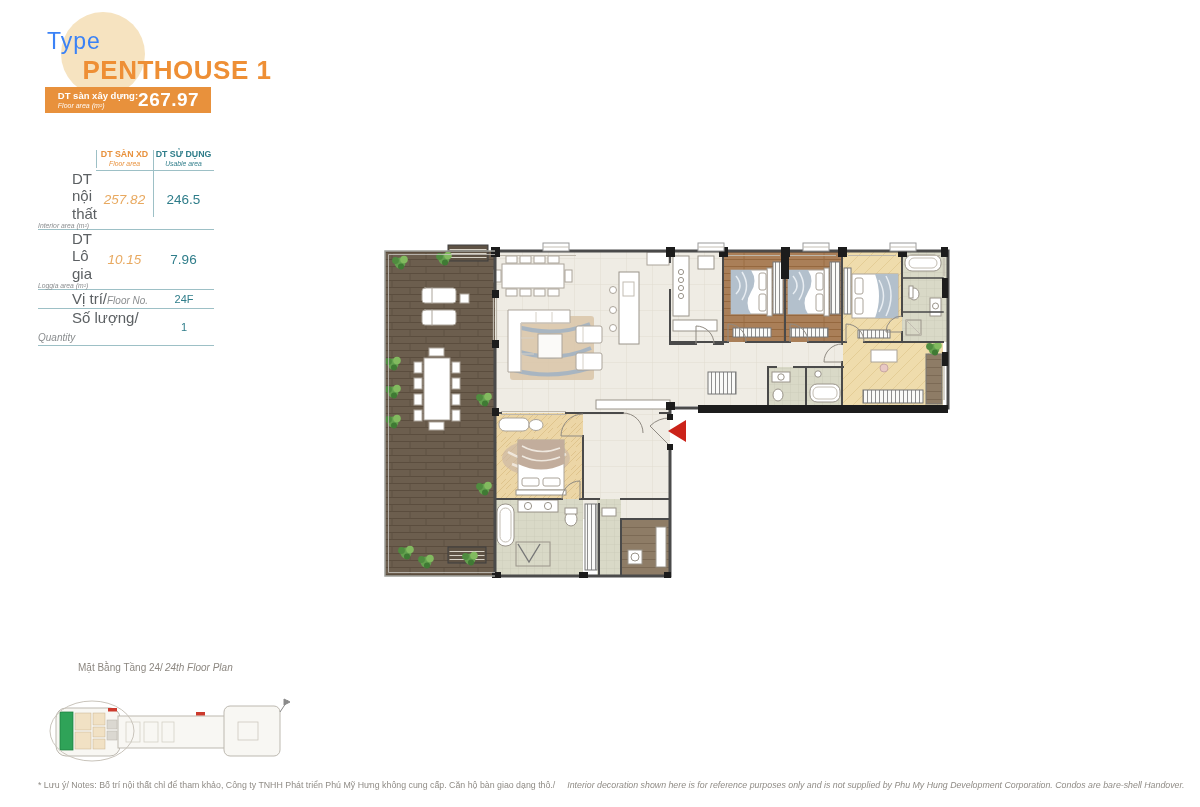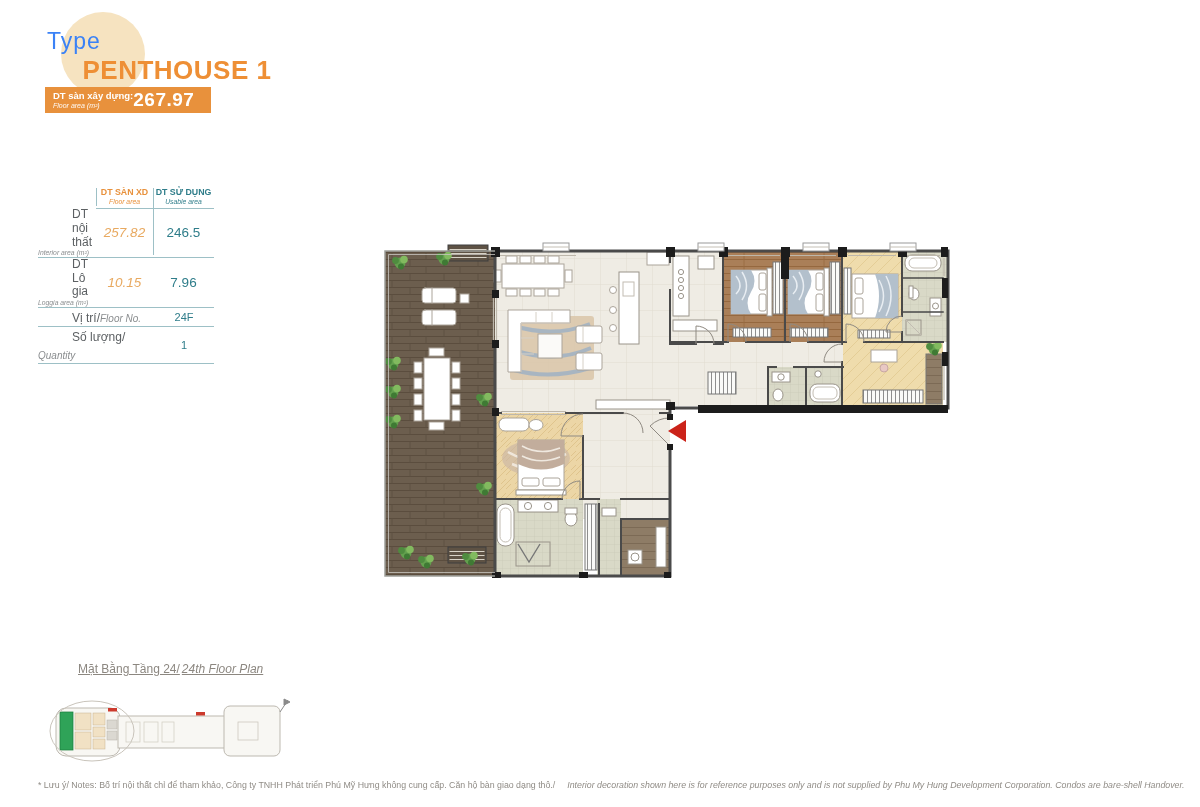--- a/index.html
+++ b/index.html
@@ -6,48 +6,48 @@
   .page{position:relative;width:1200px;height:807px;background:#ffffff;overflow:hidden;
         font-family:"Liberation Sans","DejaVu Sans",sans-serif;}
   
   .brand{position:absolute;left:47px;top:28px;width:260px;height:70px;}
   .brand-circle{position:absolute;left:14px;top:-16px;width:84px;height:84px;border-radius:50%;
                 background:#F6E3C0;}
   .brand-type{position:relative;font-size:23px;color:#3b82f6;letter-spacing:1px;}
   .brand-title{position:relative;font-size:26px;color:#EE8F35;font-weight:800;letter-spacing:.5px;text-align:center;}
   
   .banner{position:absolute;left:45px;width:166px;height:26px;display:flex;align-items:center;
-          justify-content:flex-start;padding:0 7px 0 8px;box-sizing:border-box;color:#fff;}
+          justify-content:center;padding:0 7px 0 8px;box-sizing:border-box;color:#fff;}
   .banner.b1{top:87px;background:#E8913C;}
   .banner.b2{top:116px;background:#2F7D8A;}
   .banner .vi{font-size:9.5px;font-weight:bold;line-height:1.15;}
   .banner .en{font-size:7px;font-style:italic;line-height:1.1;opacity:.95;}
   .banner .val{font-size:19px;font-weight:bold;letter-spacing:.5px;}
   
   .atable{position:absolute;left:38px;top:147px;width:176px;color:#5C6063;}
   .at-row{display:grid;grid-template-columns:58px 57px 61px;align-items:center;
           border-bottom:1px solid #9DC0C6;min-height:24px;}
   .at-row.head{border-bottom:none;min-height:23px;}
   .at-row.wide,.at-row.slim{grid-template-columns:116px 60px;}
   .at-row.slim{min-height:18px;}
   .at-h{text-align:center;}
   .at-h .h1{font-size:8.8px;font-weight:bold;line-height:1.1;}
   .at-h .h2{font-size:6.8px;font-style:italic;line-height:1.1;}
   .or{color:#E8913C;} .or2{color:#E8A960;font-style:italic;} .tl{color:#2F7D8A;}
-  .at-lab .l1{font-size:12px;line-height:1.15;padding-left:34px;}
+  .at-lab .l1{font-size:15px;line-height:1.15;padding-left:34px;}
   .at-lab .l2{font-size:6.8px;font-style:italic;color:#8A8D8F;line-height:1.1;}
   .at-lab .l2i{font-size:10px;font-style:italic;color:#8A8D8F;}
   .at-val{text-align:center;font-size:13.5px;}
   .at-val.sm{font-size:11px;}
   .at-hline{position:absolute;left:58px;right:0;top:23px;height:1px;background:#9DC0C6;}
   .at-vline{position:absolute;width:1px;background:#9DC0C6;}
   
   .plan{position:absolute;left:366px;top:232px;width:600px;height:362px;}
   .keyplan{position:absolute;left:48px;top:696px;width:245px;height:70px;}
-  .keyplan-cap{position:absolute;left:78px;top:662px;font-size:12px;color:#8C8780;text-decoration:underline;}
+  .keyplan-cap{position:absolute;left:78px;top:662px;font-size:10px;color:#8C8780;}
   .keyplan-cap .en{font-style:italic;margin-left:2px;}
   
   .notes{position:absolute;left:38px;top:780px;width:1150px;font-size:8.8px;color:#908C86;
          white-space:nowrap;letter-spacing:0px;}
   .notes .en{font-style:italic;margin-left:12px;}
 </style>
 </head>
 <body>
 
 <div class="page">
@@ -59,21 +59,21 @@
   </div>
 
   <div class="banner b1">
     <div>
       <div class="vi">DT sàn xây dựng:</div>
       <div class="en">Floor area (m²)</div>
     </div>
     <div class="val">267.97</div>
   </div>
 
-  <div class="atable" style="position:absolute;margin-top:38px;">
+  <div class="atable" style="position:absolute;">
     <div class="at-hline"></div>
     <div class="at-vline" style="left:58px;top:3px;height:18px;"></div>
     <div class="at-vline" style="left:115px;top:3px;height:67px;"></div>
 
     <div class="at-row head">
       <div></div>
       <div class="at-h or">
         <div class="h1">DT SÀN XD</div>
         <div class="h2">Floor area</div>
       </div>

